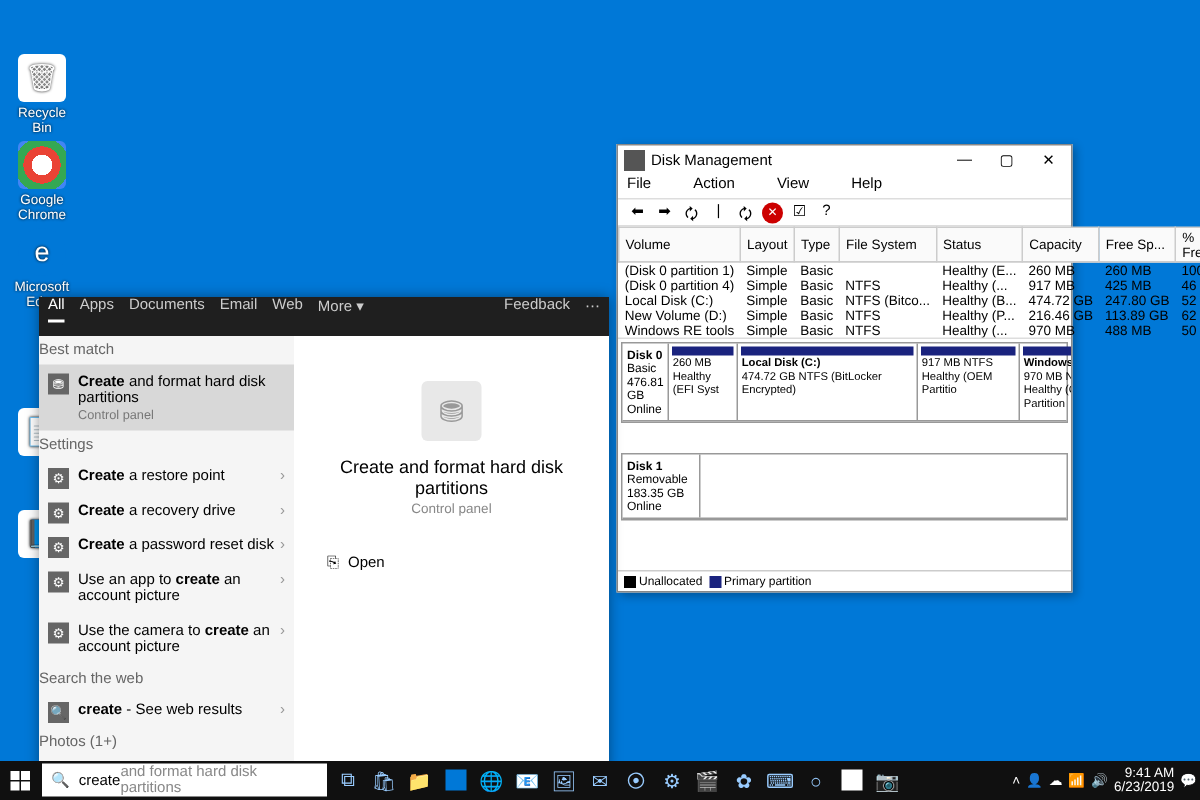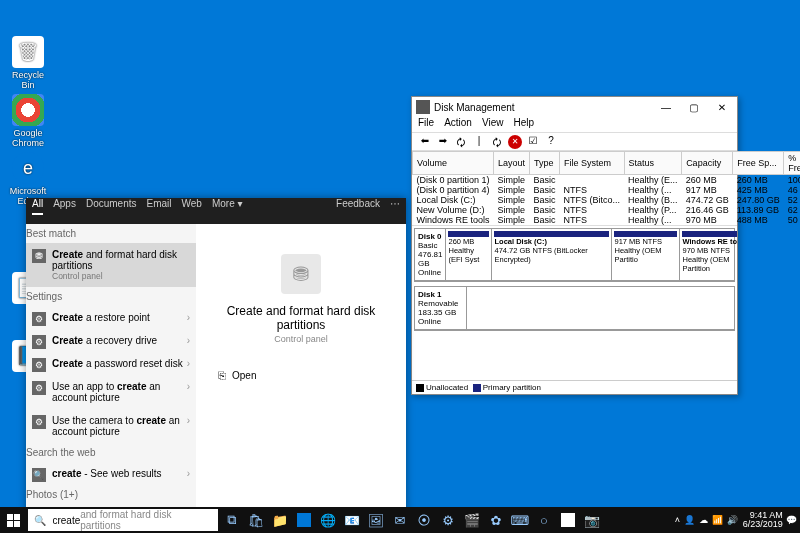--- a/index.html
+++ b/index.html
@@ -4,35 +4,35 @@
 <style>
 *{margin:0;padding:0;box-sizing:border-box;font-family:"Segoe UI",Arial,sans-serif}
 body{width:800px;height:533px;background:#0078d7;overflow:hidden;position:relative;font-size:10px}
 .desktop-icon{position:absolute;width:40px;text-align:center;color:#fff;font-size:9px;text-shadow:0 0 2px #000}
 .desktop-icon .ic{width:32px;height:32px;margin:0 auto 2px;background:#fff;border-radius:4px;display:flex;align-items:center;justify-content:center;font-size:18px}
 .desktop-icon.recycle .ic{background:#fff}
 .desktop-icon.chrome .ic{background:radial-gradient(circle,#fff 30%,#ea4335 30% 55%,#34a853 55% 80%,#4285f4 80%)}
 .desktop-icon.edge .ic{background:#0078d7;color:#fff;border-radius:50%}
 
 
-.dm{position:absolute;left:411px;top:96px;width:327px;height:299px;background:#fff;border:1px solid #888;box-shadow:2px 2px 6px rgba(0,0,0,.3);display:flex;flex-direction:column}
+.dm{position:absolute;left:411px;top:96px;width:304px;height:299px;background:#fff;border:1px solid #888;box-shadow:2px 2px 6px rgba(0,0,0,.3);display:flex;flex-direction:column}
 .dm-title{height:20px;display:flex;align-items:center;padding:0 4px;font-size:10px}
 .dm-title .ic{width:14px;height:14px;background:#555;margin-right:4px}
 .dm-ctrl{margin-left:auto;display:flex;gap:6px}
 .dm-ctrl span{width:22px;text-align:center;cursor:default}
-.dm-menu{height:16px;display:flex;gap:10px;padding:0 6px;font-size:10px;border-bottom:1px solid #ddd}
+.dm-menu{height:16px;display:flex;gap:28px;padding:0 6px;font-size:10px;border-bottom:1px solid #ddd}
 .dm-tools{height:18px;padding:2px 6px;border-bottom:1px solid #ddd;display:flex;gap:4px;align-items:center}
 .dm-tools span{width:14px;height:14px;display:inline-block;font-size:10px;text-align:center}
 .dm-tools .red{background:#c00;border-radius:50%;color:#fff;line-height:14px;font-size:8px}
 .dm-table{border-bottom:1px solid #ddd}
 .dm-table table{width:100%;border-collapse:collapse;font-size:9px}
 .dm-table th{text-align:left;padding:1px 4px;border:1px solid #ccc;background:#fafafa;font-weight:400}
 .dm-table td{padding:0 4px;white-space:nowrap;overflow:hidden}
 .dm-disks{flex:1;padding:2px;overflow:hidden}
-.disk{border:1px solid #999;margin-bottom:4px}
+.disk{border:1px solid #999;margin-bottom:20px}
 .disk-row{display:flex;min-height:36px;border-bottom:1px solid #999}
 .disk-label{width:52px;padding:3px;font-size:8px;border-right:1px solid #999}
 .vols{flex:1;display:flex}
 .vol{border-right:1px solid #999;padding:2px;font-size:7.5px;overflow:hidden}
 .vol-hdr{background:#1a237e;height:6px}
 .vol-black{background:#000;height:6px}
 .vol-name{font-weight:700}
 .legend{font-size:8px;padding:2px 4px;border-top:1px solid #ccc}
 .legend .sq{display:inline-block;width:8px;height:8px;vertical-align:middle;margin-right:2px}
 

